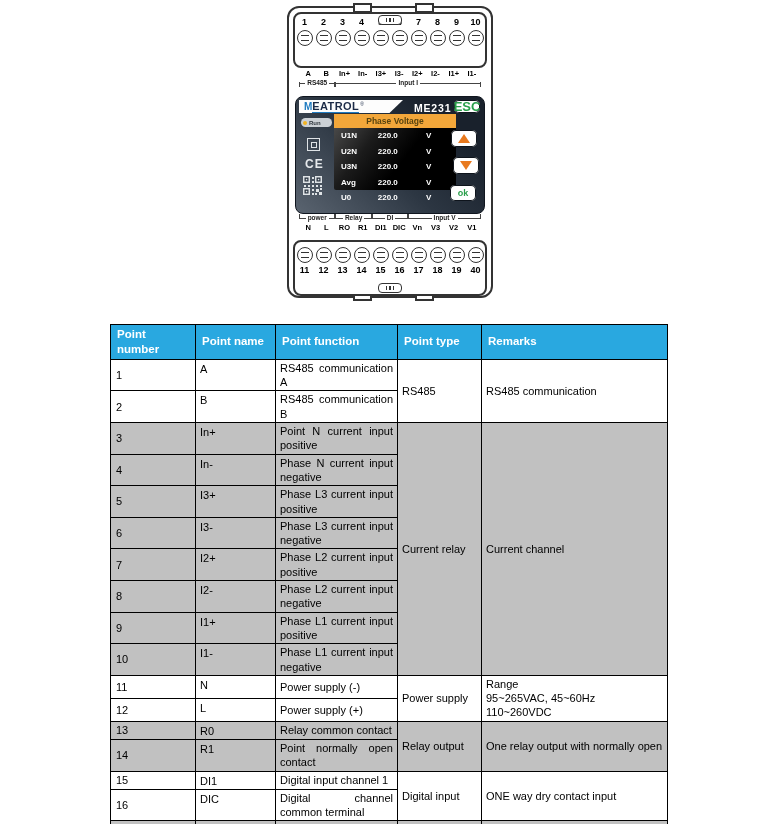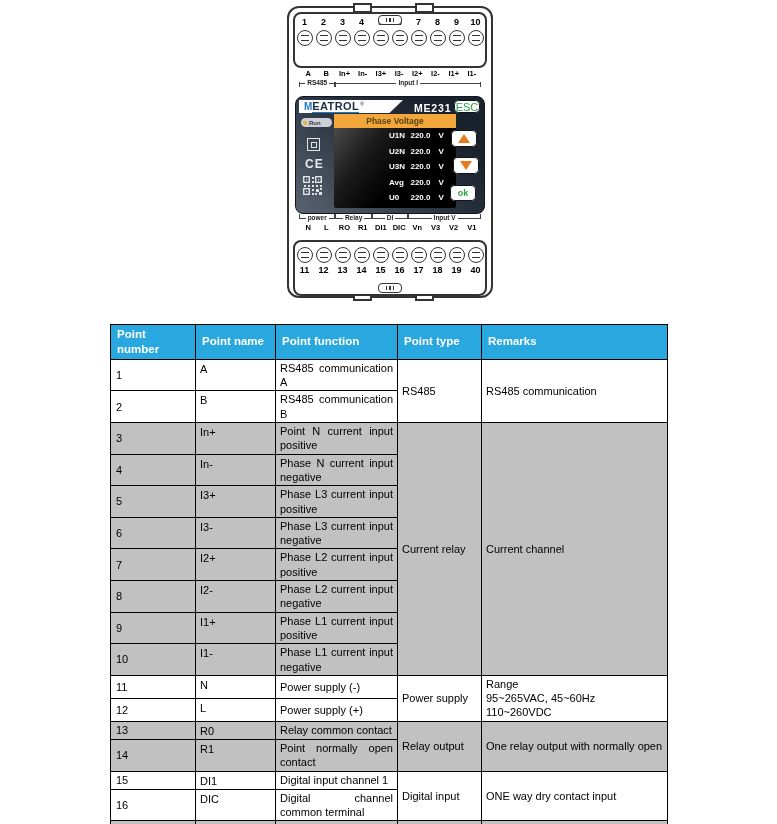--- a/index.html
+++ b/index.html
@@ -39,37 +39,37 @@
   
   .panel{position:absolute;left:8px;right:8px;top:90px;height:116px;border-radius:8px;border:1px solid #10161f;
          background:linear-gradient(43deg,#5a6470 0%,#2c3642 45%,#19212c 80%);overflow:hidden;}
   .logo{position:absolute;top:3px;left:3px;width:104px;height:13px;background:#fdfdfd;
         clip-path:polygon(0 0,100% 0,87% 100%,0 100%);display:flex;align-items:center;padding-left:5px;box-sizing:border-box;}
   .logo .m{color:#1f7bc0;font-weight:800;font-size:10px;line-height:1;}
   .logo .rest{color:#1c2b47;font-weight:800;font-size:11px;letter-spacing:.4px;line-height:1;border-bottom:1px solid #1f7bc0;}
   .logo .reg{color:#1c2b47;font-size:5px;vertical-align:top;line-height:1;margin-left:1px;transform:translateY(-2px);}
   .model{position:absolute;top:5px;left:118px;color:#fff;font-weight:700;font-size:10.5px;letter-spacing:.8px;}
   .btn{position:absolute;background:#fff;border-radius:5px;display:flex;align-items:center;justify-content:center;box-shadow:0 0 0 1px #0e141c inset;}
-  .btn-esc{top:3px;right:4px;width:26px;height:13px;font-size:11px;font-weight:400;color:#2ba04c;}
+  .btn-esc{top:3px;right:4px;width:26px;height:13px;font-size:13px;font-weight:700;color:#2ba04c;}
   .btn-up{top:33px;right:7px;width:26px;height:17px;}
   .btn-down{top:60px;right:5px;width:26px;height:17px;}
   .btn-ok{top:88px;right:8px;width:26px;height:16px;font-size:9px;font-weight:800;color:#2ba04c;}
   .tri-up{width:0;height:0;border-left:6px solid transparent;border-right:6px solid transparent;border-bottom:9px solid #e8791e;}
   .tri-down{width:0;height:0;border-left:6px solid transparent;border-right:6px solid transparent;border-top:9px solid #e8791e;}
   .run{position:absolute;top:21px;left:5px;width:31px;height:9px;background:#ccd1d6;border-radius:5px;display:flex;align-items:center;padding-left:2px;box-sizing:border-box;}
   .run .dot{width:4px;height:4px;border-radius:50%;background:#f2b422;margin-right:2px;}
   .run .rl{font-size:6px;font-weight:700;color:#30383f;line-height:1;}
   .sq-icon{position:absolute;left:11px;top:41px;width:11px;height:11px;border:1.5px solid #dfe3e6;display:flex;align-items:center;justify-content:center;}
   .sq-icon i{display:block;width:4px;height:4px;border:1px solid #dfe3e6;}
   .ce{position:absolute;left:9px;top:60px;color:#e6e9ec;font-size:12px;font-weight:600;letter-spacing:1px;text-align:center;}
   .qr{position:absolute;left:7px;top:79px;}
-  .screen{position:absolute;left:38px;top:17px;width:122px;height:94px;border-radius:2px;
+  .screen{position:absolute;left:38px;top:17px;width:122px;height:76px;border-radius:2px;
           background:linear-gradient(128deg,#535353 0%,#1b1b1b 32%,#000 58%);}
   .lcd-title{height:14px;background:#f3a73a;color:#57430f;font-weight:700;font-size:8.5px;display:flex;align-items:center;justify-content:center;}
-  .lcd-row{display:grid;grid-template-columns:32% 42% 26%;align-items:center;height:15.5px;padding-left:7px;box-sizing:border-box;color:#fff;font-size:8px;font-weight:700;margin-left:48px;}
+  .lcd-row{display:grid;grid-template-columns:32% 42% 26%;align-items:center;height:15.5px;padding-left:7px;box-sizing:border-box;color:#fff;font-size:8px;font-weight:700;}
   .lcd-row .v{justify-self:start;} .lcd-row .u{justify-self:start;}
 
   
   .ptable{position:absolute;left:110px;top:324px;border-collapse:collapse;table-layout:fixed;width:557px;}
   .ptable th,.ptable td{border:1px solid #000;font-size:11px;line-height:1.3;padding:1px 4px;background:#fff;}
   .ptable th{background:#29a8e0;color:#fff;font-weight:700;text-align:left;padding:2px 6px;font-size:11.5px;height:15px;}
   .ptable td{vertical-align:middle;}
   .ptable td.nm{vertical-align:top;padding-top:2px;}
   .ptable td.fn{text-align:justify;}
   .ptable td.rmk{text-align:justify;white-space:pre-line;}

